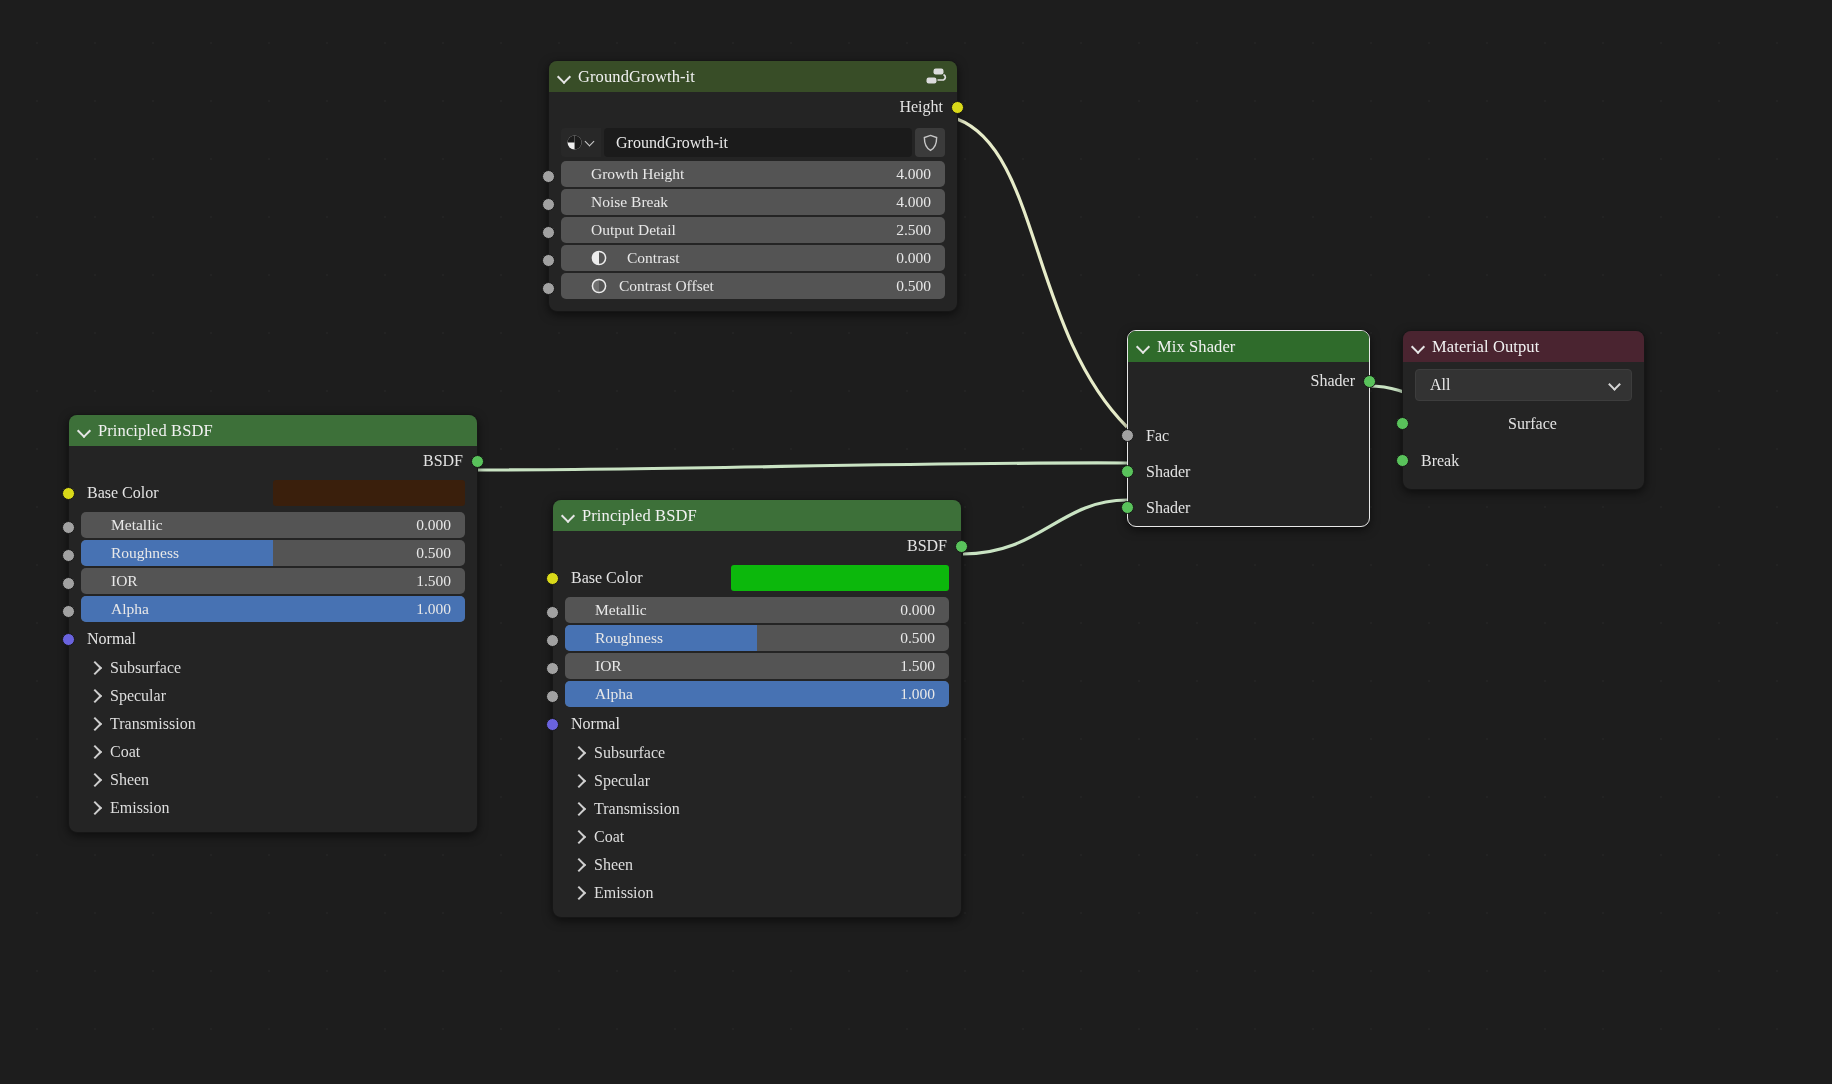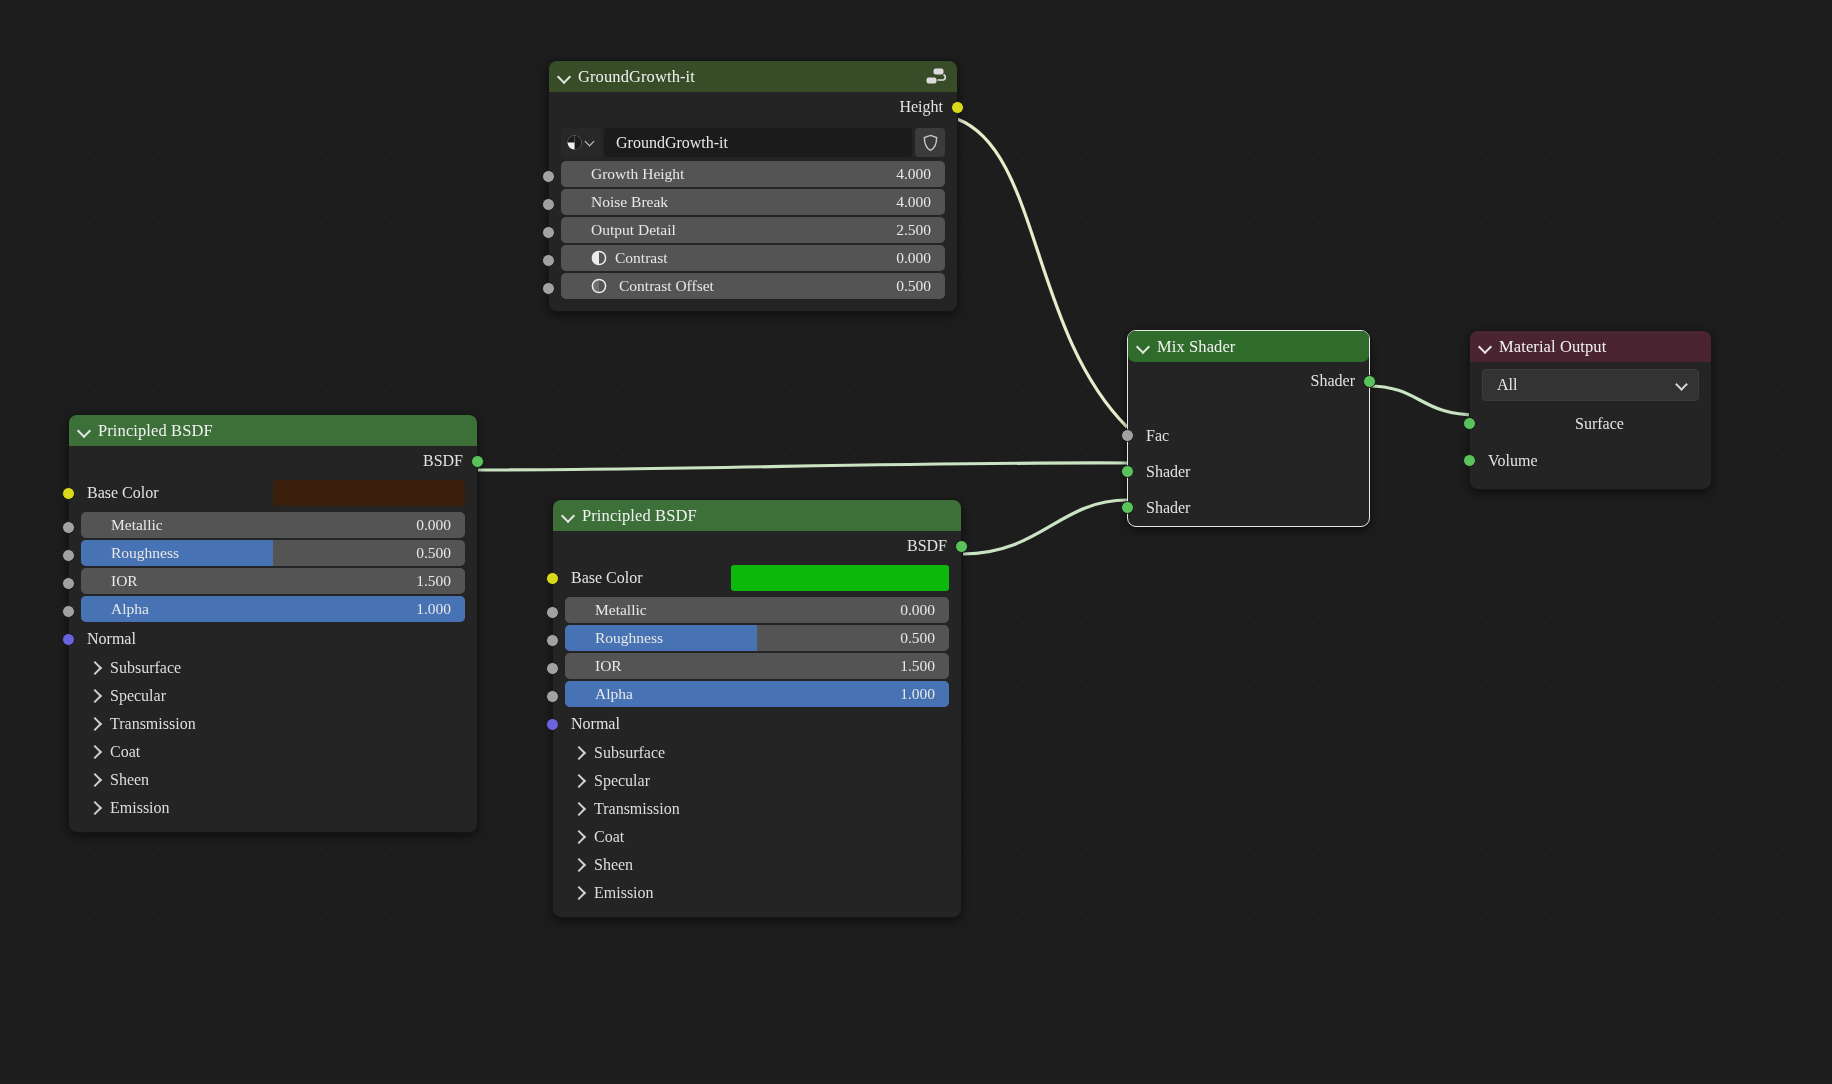--- a/index.html
+++ b/index.html
@@ -203,21 +203,21 @@
           <span class="lbl">Output Detail</span>
           <span class="val">2.500</span>
         </div>
       </div>
 
 
       <div style="position:relative;">
         <span class="sock grey" style="left:-7px; top:9px;"></span>
         <div class="slider">
           <div class="fill" style="width:0%"></div>
-          <span class="lbl" style="display:flex;align-items:center;gap:8px;">
+          <span class="lbl" style="display:flex;align-items:center;gap:20px;">
             <span style="display:flex;">
               <svg width="16" height="16" viewBox="0 0 16 16">
                 <circle cx="8" cy="8" r="6.6" fill="none" stroke="#ececec" stroke-width="1.5"></circle>
                 <path d="M8 1.4 A6.6 6.6 0 0 0 8 14.6 Z" fill="#ececec"></path>
               </svg>
             </span>
             <span>Contrast</span>
           </span>
           <span class="val">0.000</span>
         </div>
@@ -399,21 +399,21 @@
         <span>Sheen</span>
       </div>
       <div class="panel-row">
         <span class="chev-right"></span>
         <span>Emission</span>
       </div>
     </div>
   </div>
 
   <div class="node selected" style="left:1127px; top:330px; width:241px; height:195px;">
-    <div class="hdr" style="background:#2f6b2b;border-radius:7px;">
+    <div class="hdr" style="background:#2f6b2b;">
       <span class="chev-down"></span>
       <span class="ttl">Mix Shader</span>
     </div>
     <div class="body">
       <div class="outrow" style="height:38px;">
         <span>Shader</span>
         <span class="sock green" style="right:-7px; top:13px;"></span>
       </div>
       <div class="inrow" style="height:36px; margin-top:18px;">
         <span class="sock grey" style="left:-7px; top:11px;"></span>
@@ -423,34 +423,34 @@
         <span class="sock green" style="left:-7px; top:11px;"></span>
         <span>Shader</span>
       </div>
       <div class="inrow" style="height:36px;">
         <span class="sock green" style="left:-7px; top:11px;"></span>
         <span>Shader</span>
       </div>
     </div>
   </div>
 
-  <div class="node" style="left:1469px; top:330px; width:241px;">
+  <div class="node" style="left:1402px; top:330px; width:241px;">
     <div class="hdr" style="background:#4a2430;">
       <span class="chev-down"></span>
       <span class="ttl">Material Output</span>
     </div>
     <div class="body">
       <div class="dropdown">
         <span>All</span>
         <span class="dc"></span>
       </div>
       <div class="inrow" style="height:37px;justify-content:center;">
         <span class="sock green" style="left:-7px; top:12px;"></span>
         <span>Surface</span>
       </div>
       <div class="inrow" style="height:37px;">
         <span class="sock green" style="left:-7px; top:12px;"></span>
-        <span>Volume</span>
+        <span>Break</span>
       </div>
     </div>
   </div>
 
 </div>
 
 </body></html>

